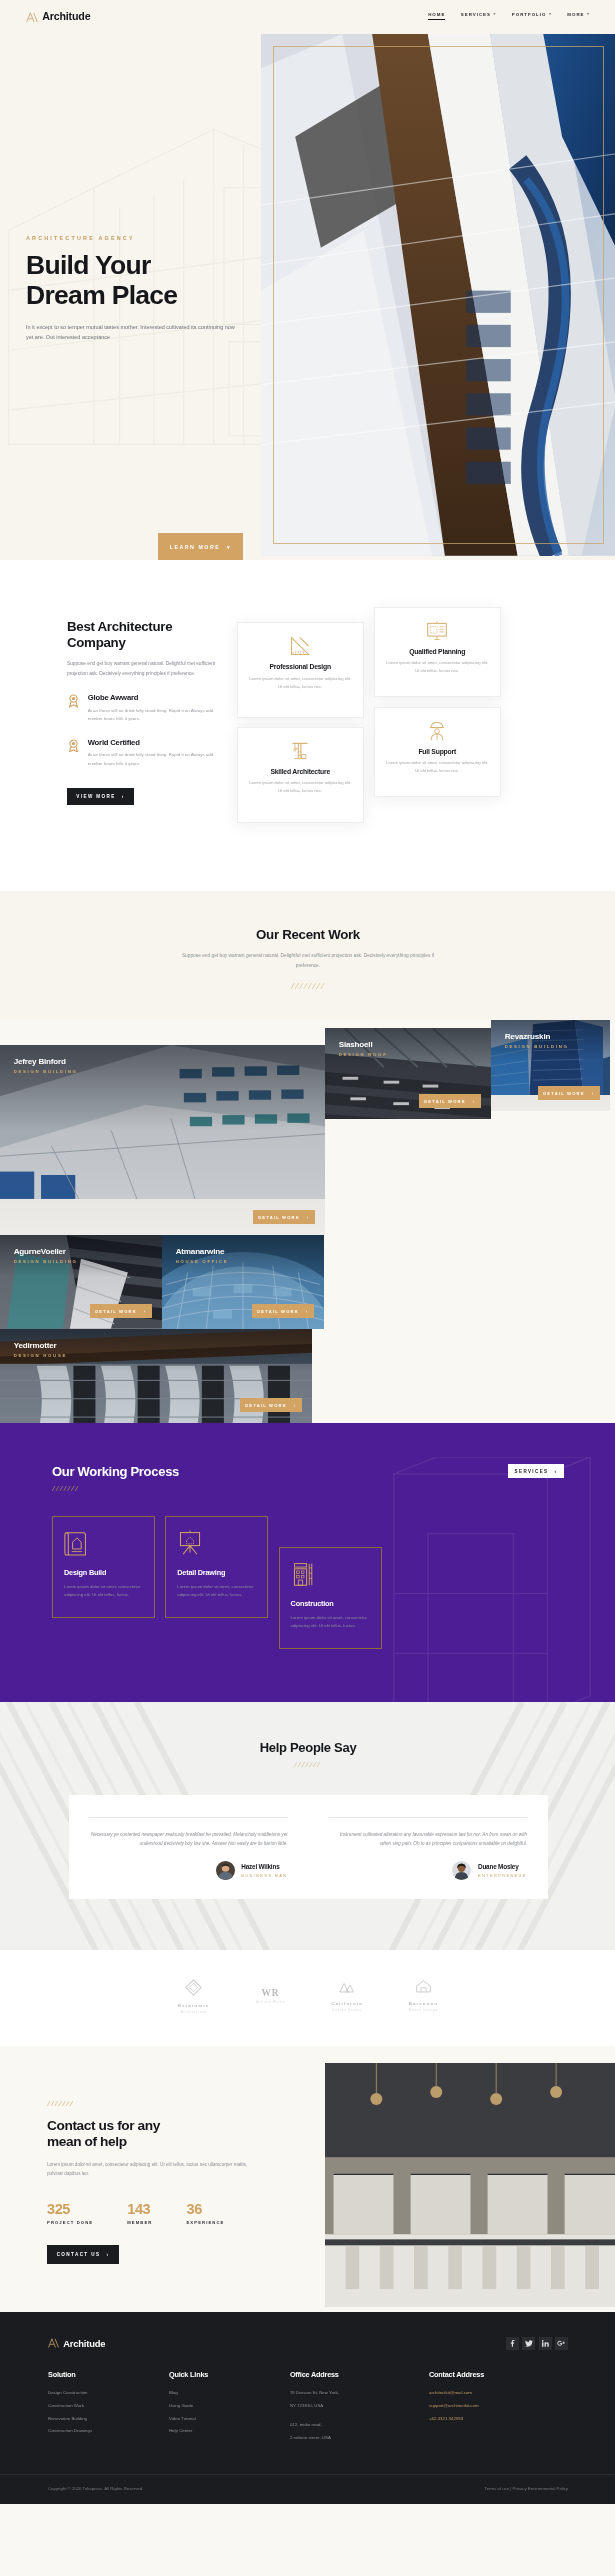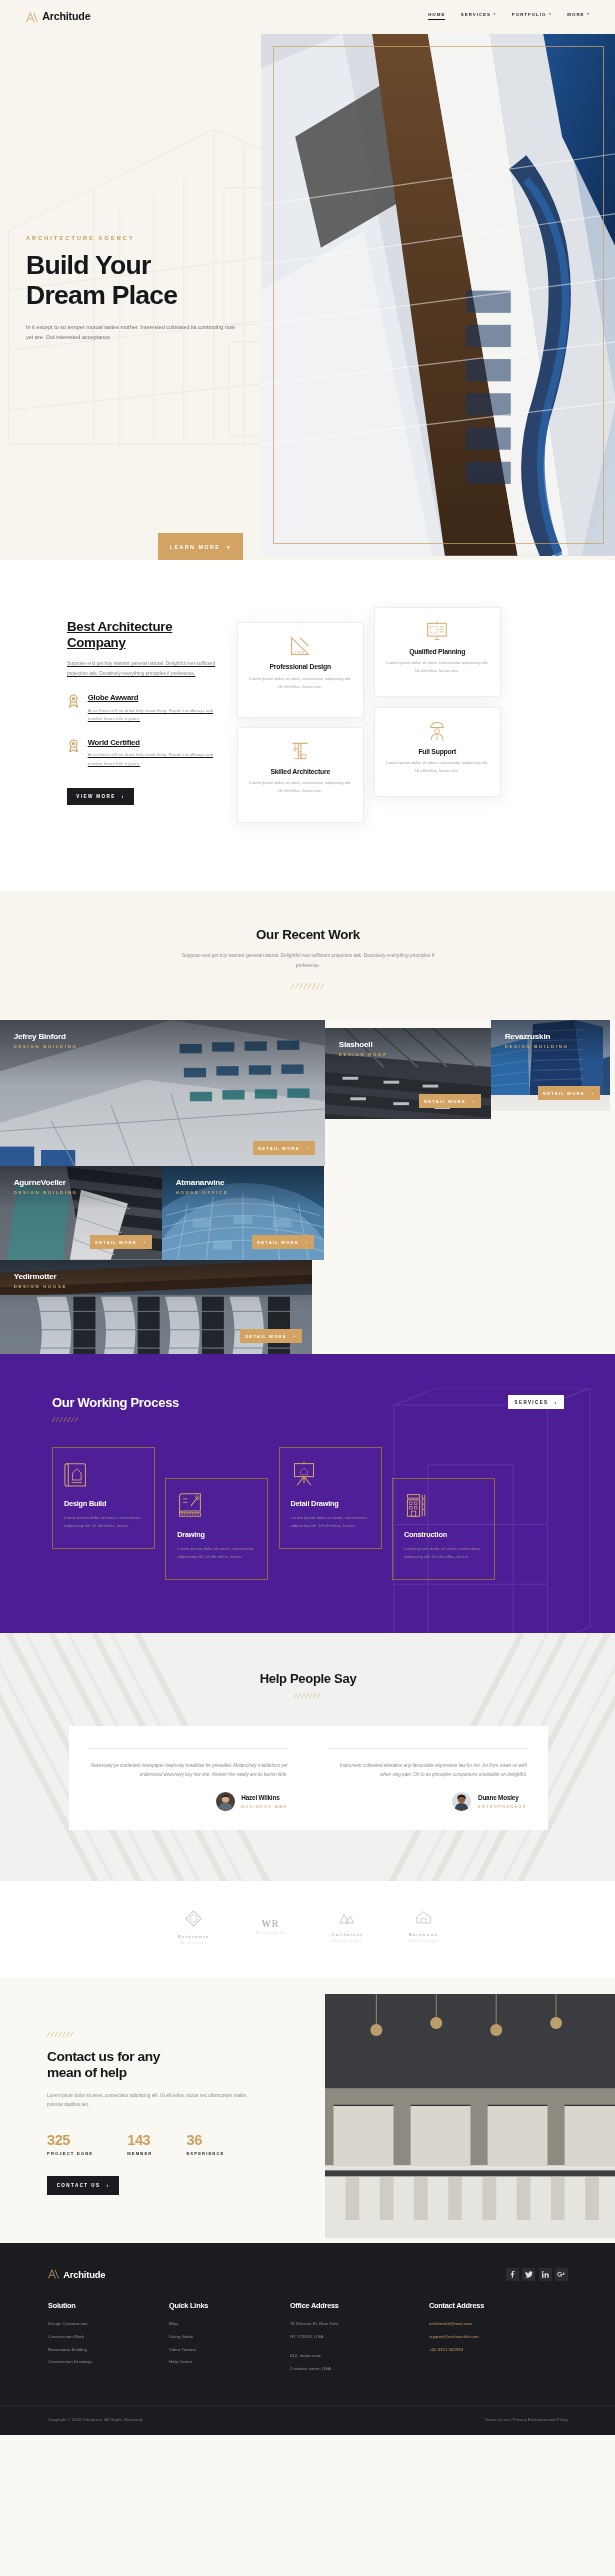--- a/index.html
+++ b/index.html
@@ -58,21 +58,21 @@
   .btn-gold{
     display:inline-flex;align-items:center;justify-content:center;gap:6.8px;
     background:#d2a362;color:#fff;border:none;cursor:pointer;
     font-size:5.3px;letter-spacing:1.5px;font-weight:700;text-transform:uppercase;
   }
   .hero-cta{position:absolute;left:158px;bottom:0px;width:85px;height:27px;z-index:20;}
 
   
   .about{position:relative;width:616px;background:#fff;padding:47px 0 60px;overflow:hidden;}
   .about-inner{display:flex;width:564px;margin:0 auto;gap:13.7px;}
-  .about-left{width:197px;padding-left:41px;padding-top:12px;text-decoration:underline;}
+  .about-left{width:197px;padding-left:41px;padding-top:12px;}
   .sec-title{font-size:13.3px;line-height:1.2;font-weight:700;letter-spacing:-0.3px;color:#16171b;}
   .about-desc{font-size:4.8px;line-height:2.1;color:#85878d;margin-top:8.5px;}
   .feat{display:flex;gap:7.7px;margin-top:13.7px;}
   .feat-ico{width:13px;flex:0 0 13px;padding-top:0.9px;}
   .feat-title{font-size:7.7px;font-weight:700;color:#16171b;letter-spacing:-0.2px;}
   .feat-text{font-size:4.4px;line-height:2;color:#9a9ca1;margin-top:4.3px;}
   .btn-dark{
     display:inline-flex;align-items:center;justify-content:center;gap:6px;
     background:#1b1c20;color:#fff;border:none;cursor:pointer;
     font-size:4.6px;letter-spacing:1.4px;font-weight:700;text-transform:uppercase;
@@ -100,21 +100,21 @@
   .tile{position:relative;overflow:hidden;}
   .tile .photo{position:absolute;inset:0;}
   .tile-shade{position:absolute;inset:0;background:linear-gradient(180deg,rgba(10,14,22,.55) 0%,rgba(10,14,22,.12) 45%,rgba(10,14,22,.05) 100%);}
   .tile-cap{position:absolute;left:13.7px;top:12px;z-index:3;}
   .tile-name{font-size:8.1px;font-weight:700;color:#fff;letter-spacing:-0.2px;}
   .tile-cat{font-size:4.3px;letter-spacing:1.7px;font-weight:700;color:#d0a96d;text-transform:uppercase;margin-top:3.4px;}
   .tile-btn{
     position:absolute;right:10.3px;bottom:10.3px;z-index:3;
     width:62px;height:14.5px;font-size:4.1px;letter-spacing:1.2px;
   }
-  .t-a{width:325px;height:146px;}
+  .t-a{width:325px;height:190px;margin-top:25px;}
   .t-b{width:166px;height:91px;margin-top:8px;}
   .t-c{width:119px;height:91px;}
   .t-d{width:162px;height:94px;}
   .t-e{width:162px;height:94px;}
   .t-f{width:312px;height:94px;}
 
   
   .process{position:relative;background:#4c1d95;padding:41px 0 53px;overflow:hidden;}
   .process-head{display:flex;align-items:flex-start;justify-content:space-between;width:564px;margin:0 auto 22px;padding:0 26px;}
   .process-title{font-size:13px;font-weight:700;color:#fff;letter-spacing:-0.3px;}
@@ -629,34 +629,20 @@
             <path d="M3 3 Q1 3 1 6 L1 26 Q1 29 3 29 L25 29 L25 6 Q25 3 23 3 Z" fill="none" stroke="#d2a362" stroke-width="1.2"></path>
             <path d="M3 3 Q5 3 5 6 L5 29" fill="none" stroke="#d2a362" stroke-width="1.2"></path>
             <path d="M10 14 L15 9 L20 14 L20 22 L10 22 Z" fill="none" stroke="#d2a362" stroke-width="1.1"></path>
             <path d="M9 25 L21 25" stroke="#d2a362" stroke-width="1"></path>
           </svg>
         </div>
         <div class="step-title">Design Build</div>
         <div class="step-text">Lorem ipsum dolor sit amet, consectetur adipiscing elit. Ut elit tellus, luctus.</div>
       </div>
 
-      <div class="step s2">
-        <div class="step-ico">
-          <svg width="26" height="26" viewBox="0 0 30 30">
-            <path d="M3 5 Q3 2 6 2 L27 2 L27 22 L6 22 Q3 22 3 25 L3 5 Z" fill="none" stroke="#d2a362" stroke-width="1.2"></path>
-            <path d="M7 8 L12 8 M7 12 L12 12" stroke="#d2a362" stroke-width="1"></path>
-            <path d="M16 16 L24 6" stroke="#d2a362" stroke-width="1.2"></path>
-            <path d="M23 4 L26 7 L24 9 L21 6 Z" fill="none" stroke="#d2a362" stroke-width="1"></path>
-            <rect x="3" y="24" width="24" height="4" fill="none" stroke="#d2a362" stroke-width="1.1"></rect>
-            <path d="M6 24 L6 27 M9 24 L9 27 M12 24 L12 27 M15 24 L15 27 M18 24 L18 27 M21 24 L21 27 M24 24 L24 27" stroke="#d2a362" stroke-width=".8"></path>
-          </svg>
-        </div>
-        <div class="step-title">Drawing</div>
-        <div class="step-text">Lorem ipsum dolor sit amet, consectetur adipiscing elit. Ut elit tellus, luctus.</div>
-      </div>
 
       <div class="step s3">
         <div class="step-ico">
           <svg width="26" height="26" viewBox="0 0 30 30">
             <rect x="4" y="3" width="22" height="15" fill="none" stroke="#d2a362" stroke-width="1.2"></rect>
             <path d="M11 12 L15 8 L19 12 L19 16 L11 16 Z" fill="none" stroke="#d2a362" stroke-width="1" stroke-dasharray="1.6 1.2"></path>
             <path d="M15 0.5 L15 3" stroke="#d2a362" stroke-width="1.1"></path>
             <path d="M15 18 L15 26 M15 18 L7 28 M15 18 L23 28" fill="none" stroke="#d2a362" stroke-width="1.2"></path>
           </svg>
         </div>

